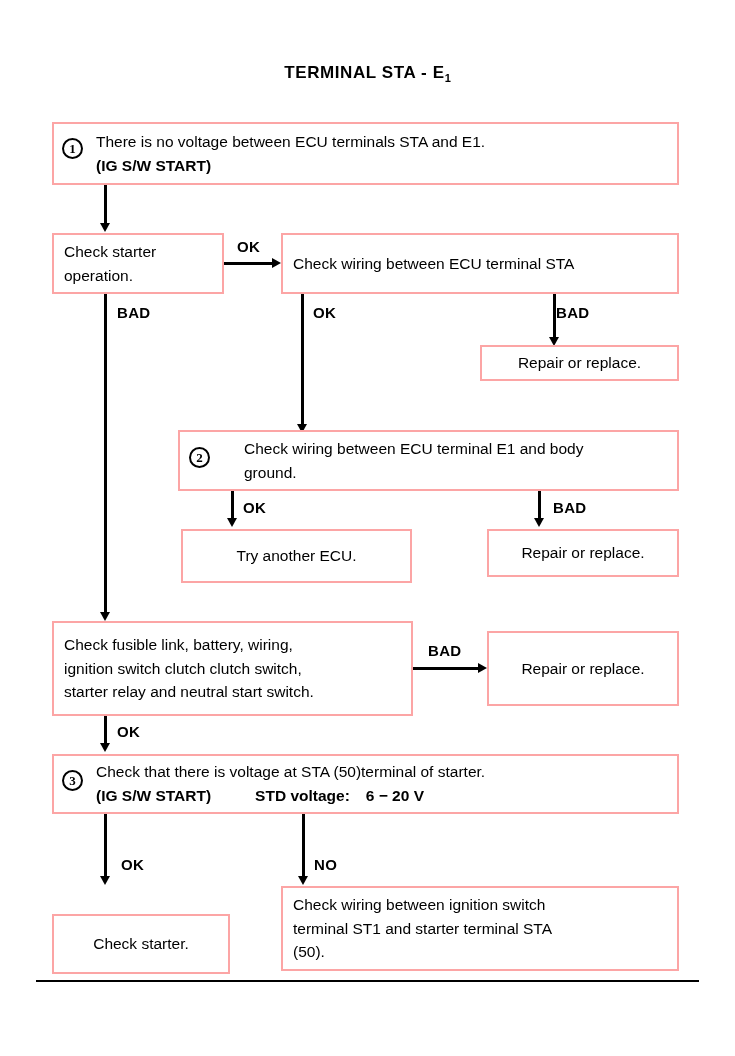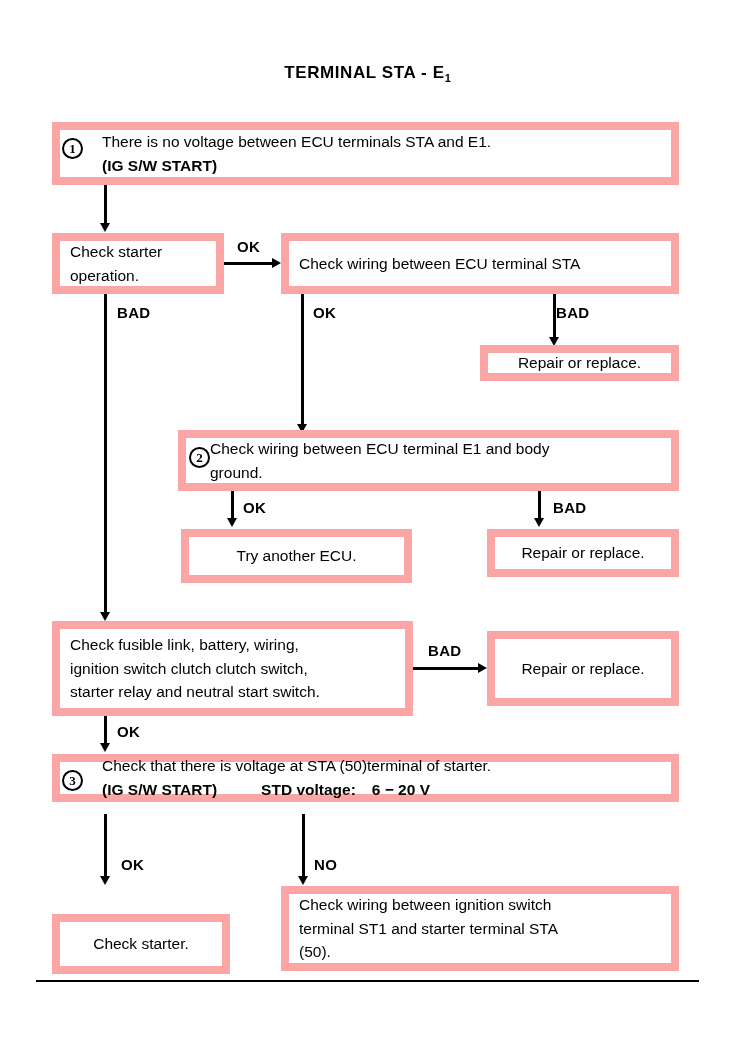--- a/index.html
+++ b/index.html
@@ -33,21 +33,21 @@
   .title .sub {
     font-size: 11px;
     vertical-align: sub;
     letter-spacing: 0;
   }
 
   
   .box {
     position: absolute;
     box-sizing: border-box;
-    border: 8px solid #fca5a5;
+    border: 2px solid #fca5a5;
     background: #fff;
     font-size: 15.5px;
     line-height: 1.52;
     display: flex;
     align-items: center;
   }
   .box .inner {
     width: 100%;
     padding: 0 10px;
   }
@@ -159,21 +159,21 @@
   <div class="arrow-down" style="left:549px; top:337px;"></div>
   <div class="elabel" style="left:556px; top:304px;">BAD</div>
 
   <div class="box center" style="left:480px; top:345px; width:199px; height:36px;">
     <div class="inner">
       <div class="line">Repair or replace.</div>
     </div>
   </div>
 
   <div class="box" style="left:178px; top:430px; width:501px; height:61px;">
-    <div class="inner" style="padding-left:24px;">
+    <div class="inner" style="padding-left:64px;">
       <div class="line">Check wiring between ECU terminal E1 and body</div>
       <div class="line">ground.</div>
     </div>
   </div>
   <div class="marker" style="left:189px; top:447px;">2</div>
 
   <div class="vline" style="left:231px; top:491px; height:29px;"></div>
   <div class="arrow-down" style="left:227px; top:518px;"></div>
   <div class="elabel" style="left:243px; top:499px;">OK</div>
 
@@ -208,21 +208,21 @@
   <div class="box center" style="left:487px; top:631px; width:192px; height:75px;">
     <div class="inner">
       <div class="line">Repair or replace.</div>
     </div>
   </div>
 
   <div class="vline" style="left:104px; top:716px; height:29px;"></div>
   <div class="arrow-down" style="left:100px; top:743px;"></div>
   <div class="elabel" style="left:117px; top:723px;">OK</div>
 
-  <div class="box" style="left:52px; top:754px; width:627px; height:48px;justify-content:flex-end;">
+  <div class="box" style="left:52px; top:754px; width:627px; height:60px;justify-content:flex-end;">
     <div class="inner" style="padding-left:42px;">
       <div class="line">Check that there is voltage at STA (50)terminal of starter.</div>
       <div class="line bold"><span>(IG S/W START)</span><span style="display:inline-block;width:44px;"></span><span>STD voltage:</span><span style="display:inline-block;width:16px;"></span><span>6 − 20 V</span></div>
     </div>
   </div>
   <div class="marker" style="left:62px; top:770px;">3</div>
 
   <div class="vline" style="left:104px; top:814px; height:64px;"></div>
   <div class="arrow-down" style="left:100px; top:876px;"></div>
   <div class="elabel" style="left:121px; top:856px;">OK</div>

